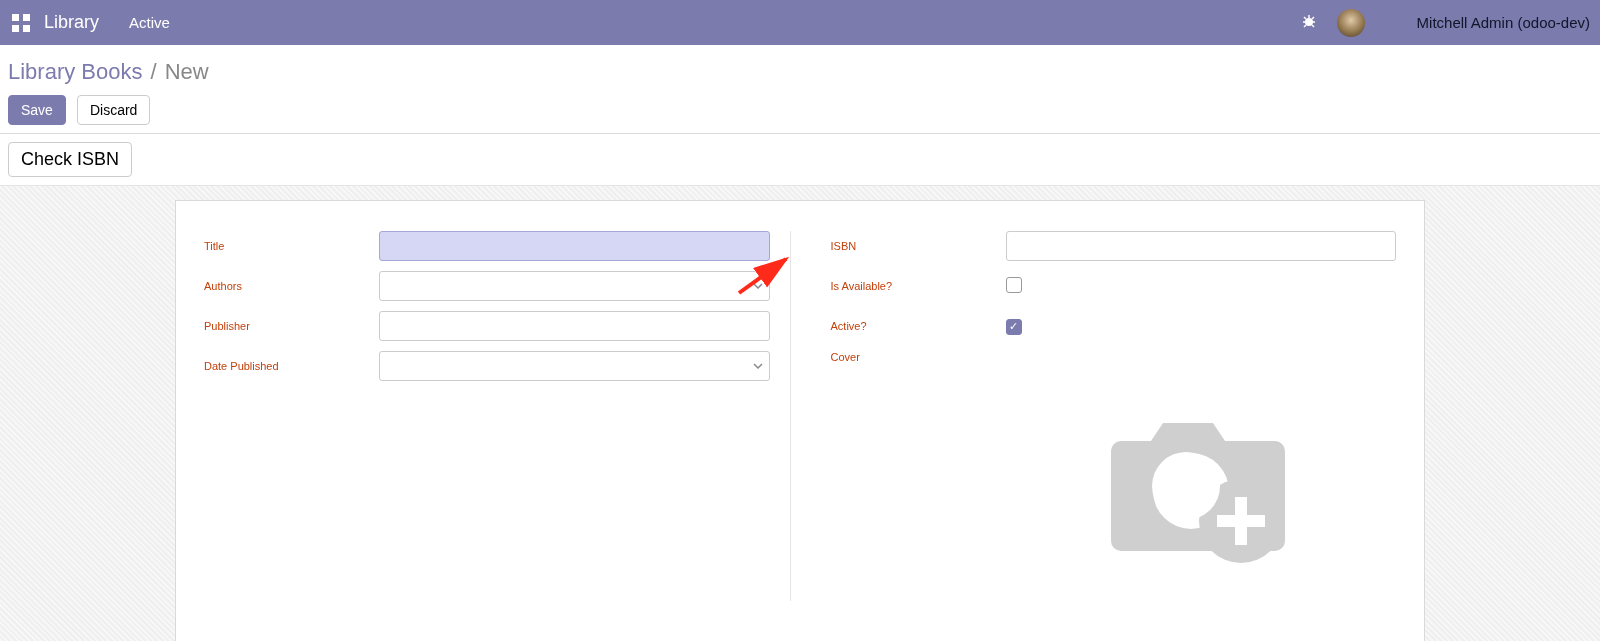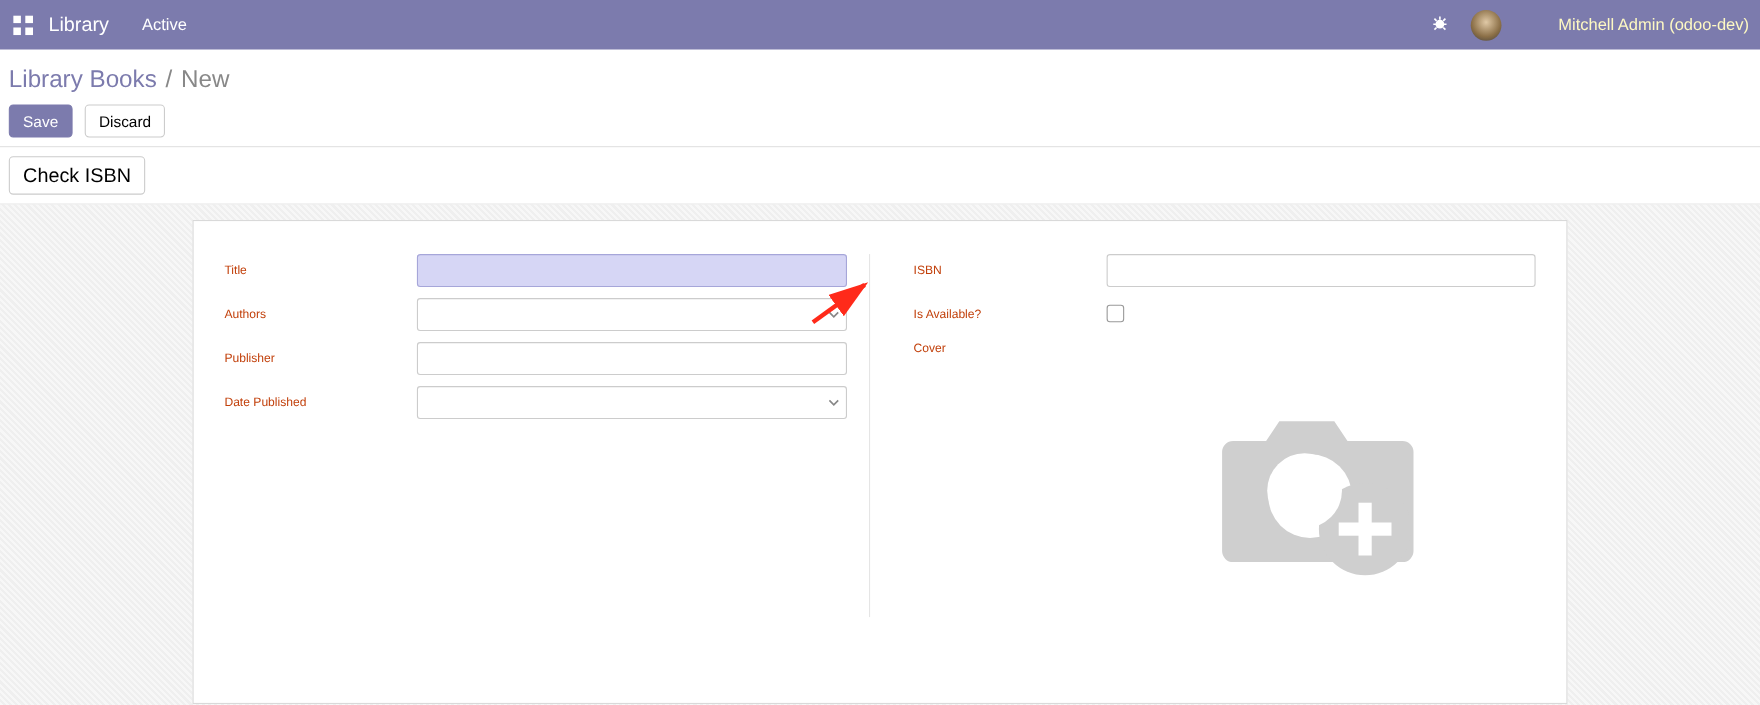--- a/index.html
+++ b/index.html
@@ -13,21 +13,21 @@
     align-items: center;
     height: 45px;
     padding: 0 10px;
   }
   .navbar-left { display: flex; align-items: center; }
   .apps-icon { display: inline-flex; align-items: center; justify-content: center; width: 22px; height: 22px; margin-right: 12px; }
   .brand { font-size: 18px; font-weight: 400; margin-right: 30px; color: #fff; }
   .nav-link { color: #fff; font-size: 15px; margin-right: 20px; cursor: pointer; }
   .navbar-right { margin-left: auto; display: flex; align-items: center; gap: 20px; }
   .avatar { width: 28px; height: 28px; border-radius: 50%; background: radial-gradient(circle at 50% 40%, #e0c9a6 0%, #8b6f47 60%, #3d3d3d 100%); display:inline-block; }
-  .user-name { color:#fef9c3; font-size:15px;padding-left:44px; }
+  .user-name { color:#0f172a; font-size:15px;padding-left:44px; }
 
   
   .control-panel { padding: 8px; border-bottom: 1px solid #d9d9d9; }
   .breadcrumb { font-size: 22px; display:flex; gap:8px; align-items:center; padding: 6px 0 10px 0; }
   .breadcrumb a { color: #7c7bad; text-decoration:none; }
   .breadcrumb .sep { color:#888; }
   .breadcrumb .current { color:#888; }
   .btn { display:inline-block; padding: 6px 12px; font-size:14px; border:1px solid #ccc; background:#fff; border-radius:4px; cursor:pointer; }
   .btn-primary { background:#7c7bad; color:#fff; border-color:#7c7bad; }
   .cp-buttons { display:flex; gap:11px; }
@@ -199,20 +199,26 @@
           <div class="field-value">
             <input class="text-input" value="" style="">
           </div>
         </div>
         <div class="field-row">
           <div class="field-label">Is Available?</div>
           <div class="field-value">
             <span class="checkbox"></span>
           </div>
         </div>
+        <div class="field-row">
+          <div class="field-label">Active?</div>
+          <div class="field-value">
+            <span class="checkbox checked">✓</span>
+          </div>
+        </div>
         <div class="field-row align-top">
           <div class="field-label">Cover</div>
           <div class="field-value">
             <div class="cover-placeholder">
               <svg viewBox="0 0 220 200">
                 <g fill="#cfcfcf">
                   <path d="M30 60 h30 l12 -18 h50 l12 18 h50 a10 10 0 0 1 10 10 v90 a10 10 0 0 1 -10 10 h-154 a10 10 0 0 1 -10 -10 v-90 a10 10 0 0 1 10 -10 z"></path>
                   <circle cx="100" cy="110" r="38" fill="#fff"></circle>
                   <circle cx="100" cy="110" r="38" fill="#cfcfcf" opacity="0"></circle>
                 </g>

